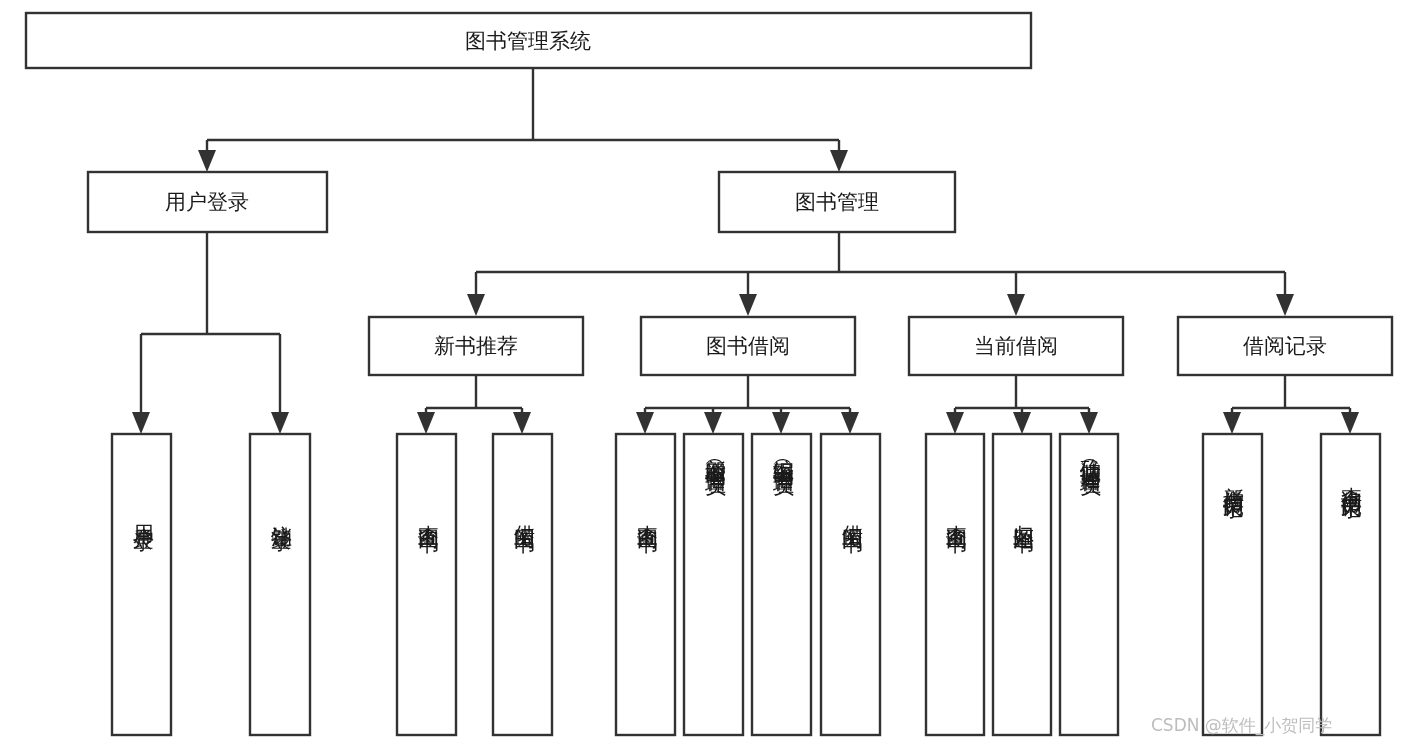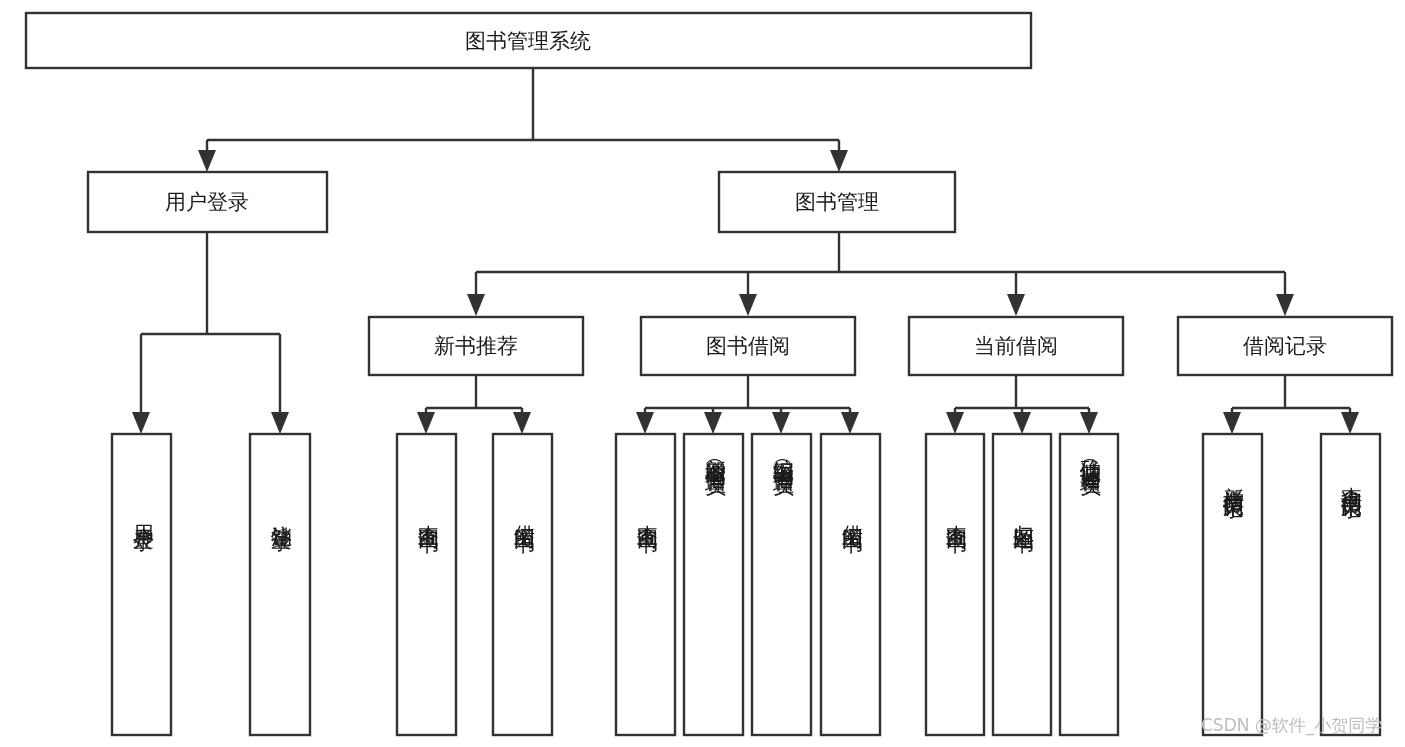--- a/index.html
+++ b/index.html
@@ -196,15 +196,15 @@
   <div class="vlabel" style="left:764px; top:442px;">编辑图书（管理员）</div>
   <div class="vlabel" style="left:833px; top:508px;">借阅图书</div>
 
   <div class="vlabel" style="left:937px; top:508px;">查询图书</div>
   <div class="vlabel" style="left:1004px; top:508px;">归还图书</div>
   <div class="vlabel" style="left:1071px; top:442px;">确认归还（管理员）</div>
 
   <div class="vlabel" style="left:1214px; top:470px;">新增借阅记录</div>
   <div class="vlabel" style="left:1332px; top:470px;">查询借阅记录</div>
 
-  <div class="watermark" style="left:1193px; top:714px;">CSDN @软件_小贺同学</div>
+  <div class="watermark" style="left:1143px; top:714px;">CSDN @软件_小贺同学</div>
 
 </div>
 
 </body></html>

